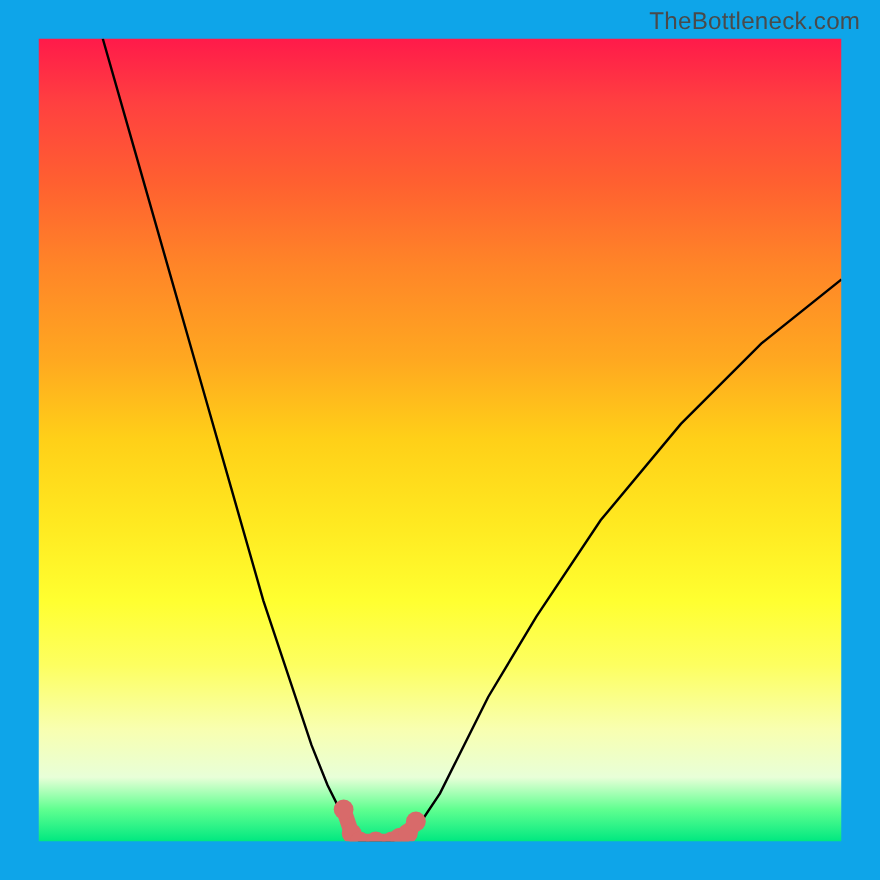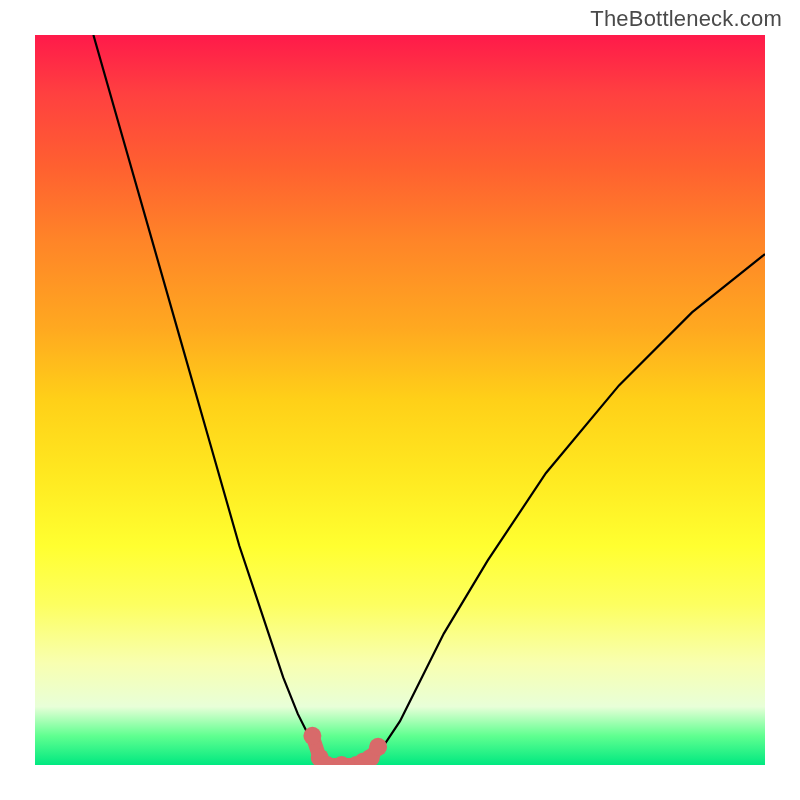--- a/index.html
+++ b/index.html
@@ -10,21 +10,21 @@
     background: #000;
     position: relative;
     font-family: Arial, sans-serif;
   }
   .frame {
     position: absolute;
     top: 0;
     left: 0;
     width: 800px;
     height: 800px;
-    background: #ffffff;
+    background: #0ea5e9;
   }
   .plot-area {
     position: absolute;
     top: 35px;
     left: 35px;
     width: 730px;
     height: 730px;
     overflow: hidden;
   }
   .plot-bg {

